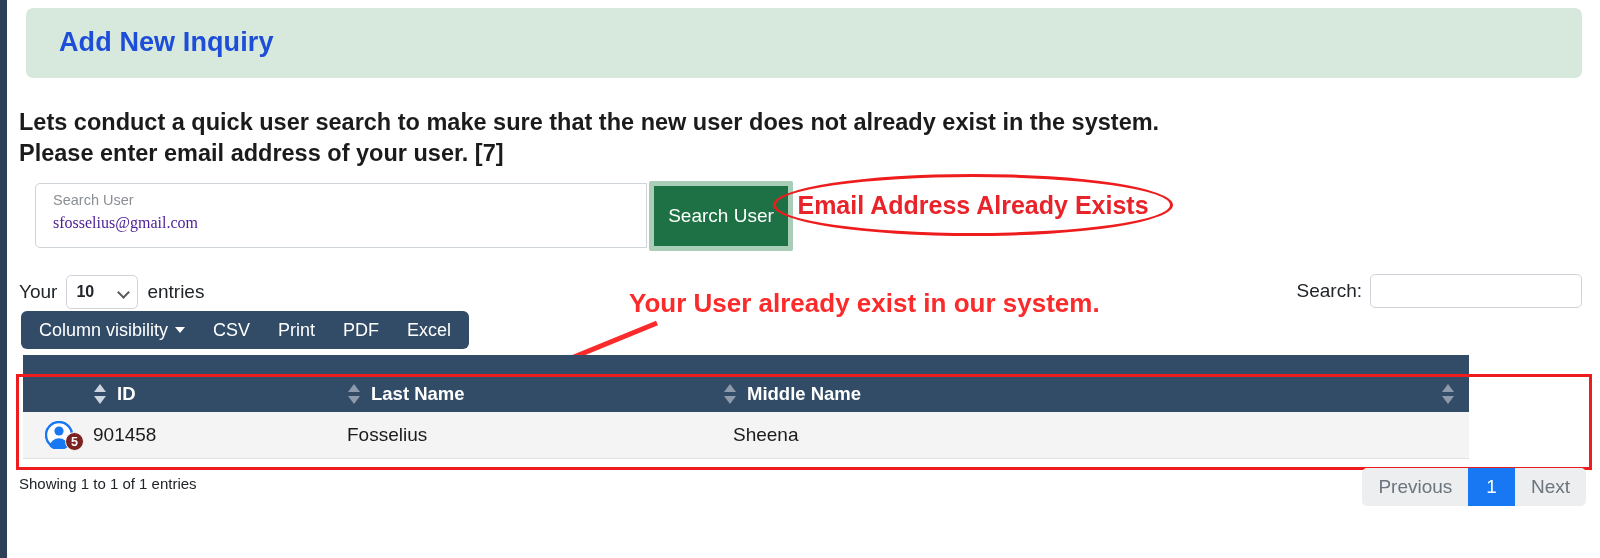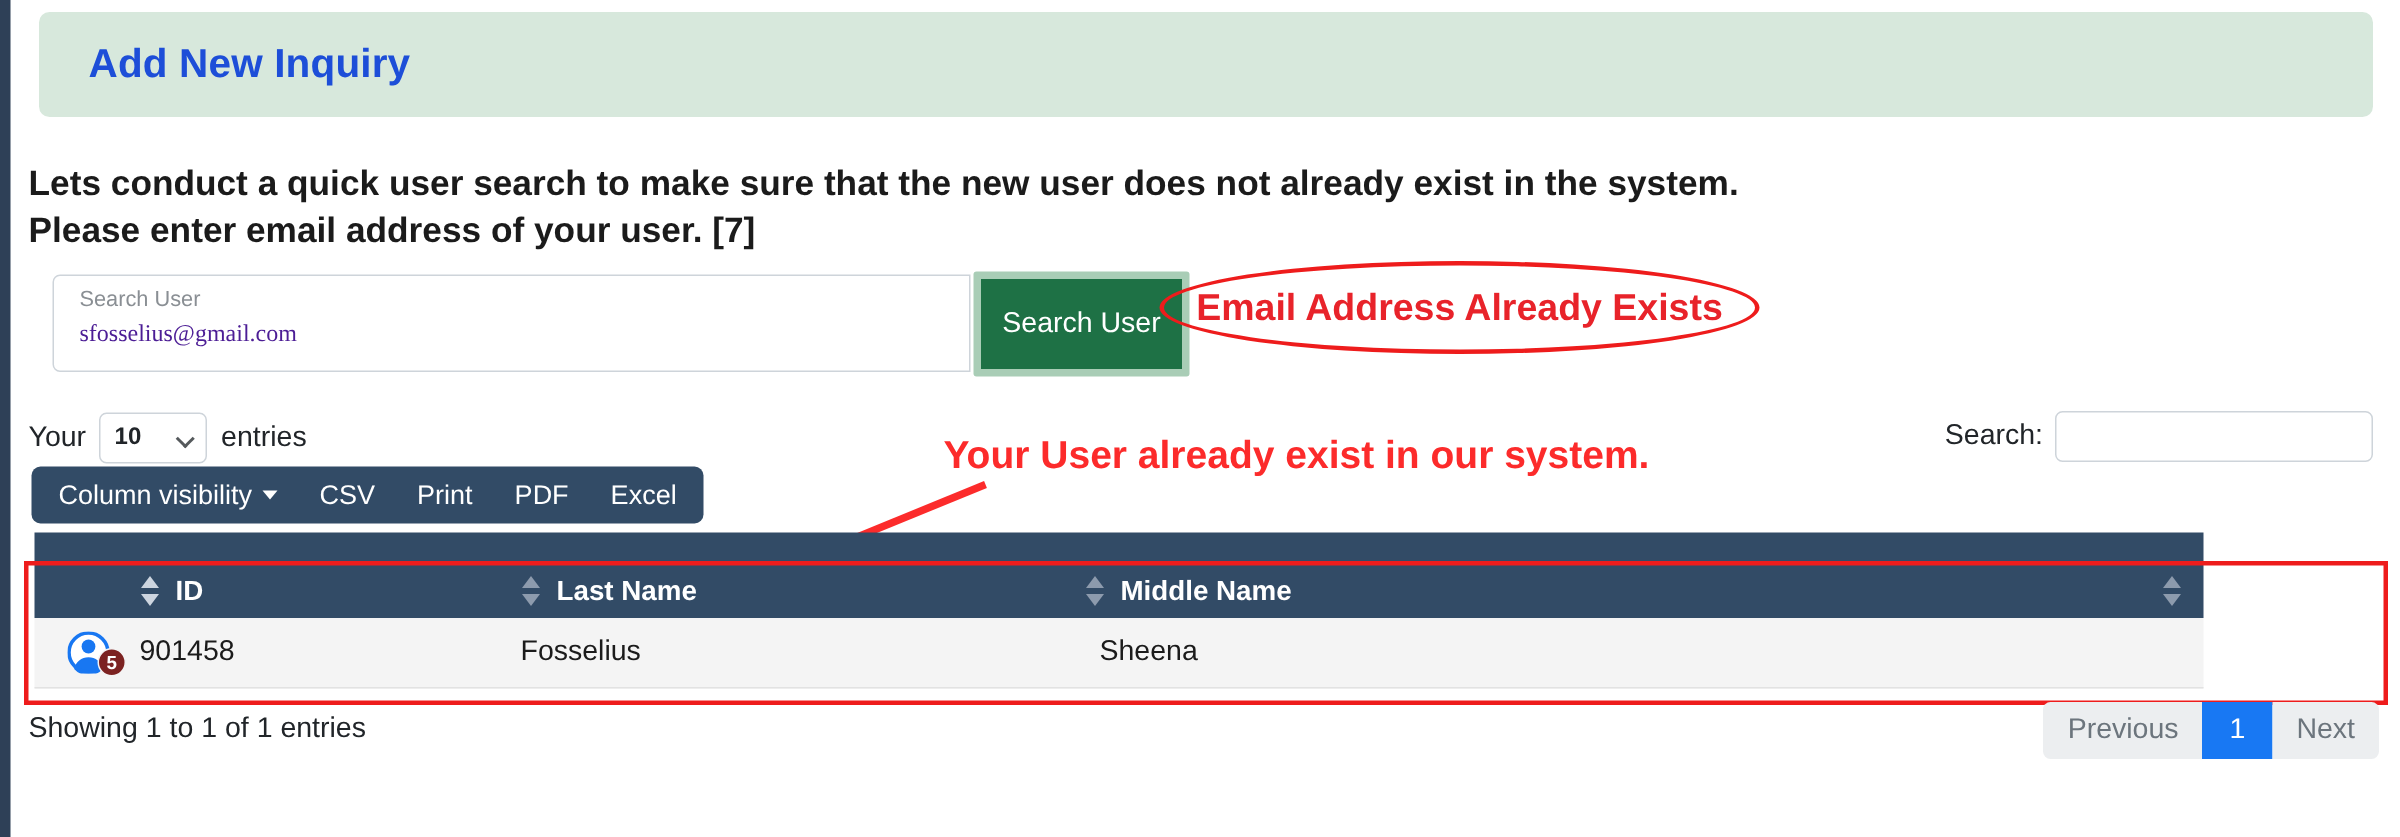--- a/index.html
+++ b/index.html
@@ -321,21 +321,21 @@
     left: 9px; top: 374px;
     width: 1576px; height: 96px;
     border: 3px solid #ee1c1c;
     pointer-events: none;
   }
 
   
   #showing-info {
     position: absolute;
     left: 12px; top: 475px;
-    font-size: 19px;
+    font-size: 15px;
     color: #212529;
   }
   #pagination {
     position: absolute;
     right: 14px; top: 468px;
     display: flex;
     border-radius: 5px;
     overflow: hidden;
   }
   #pagination .pg {

